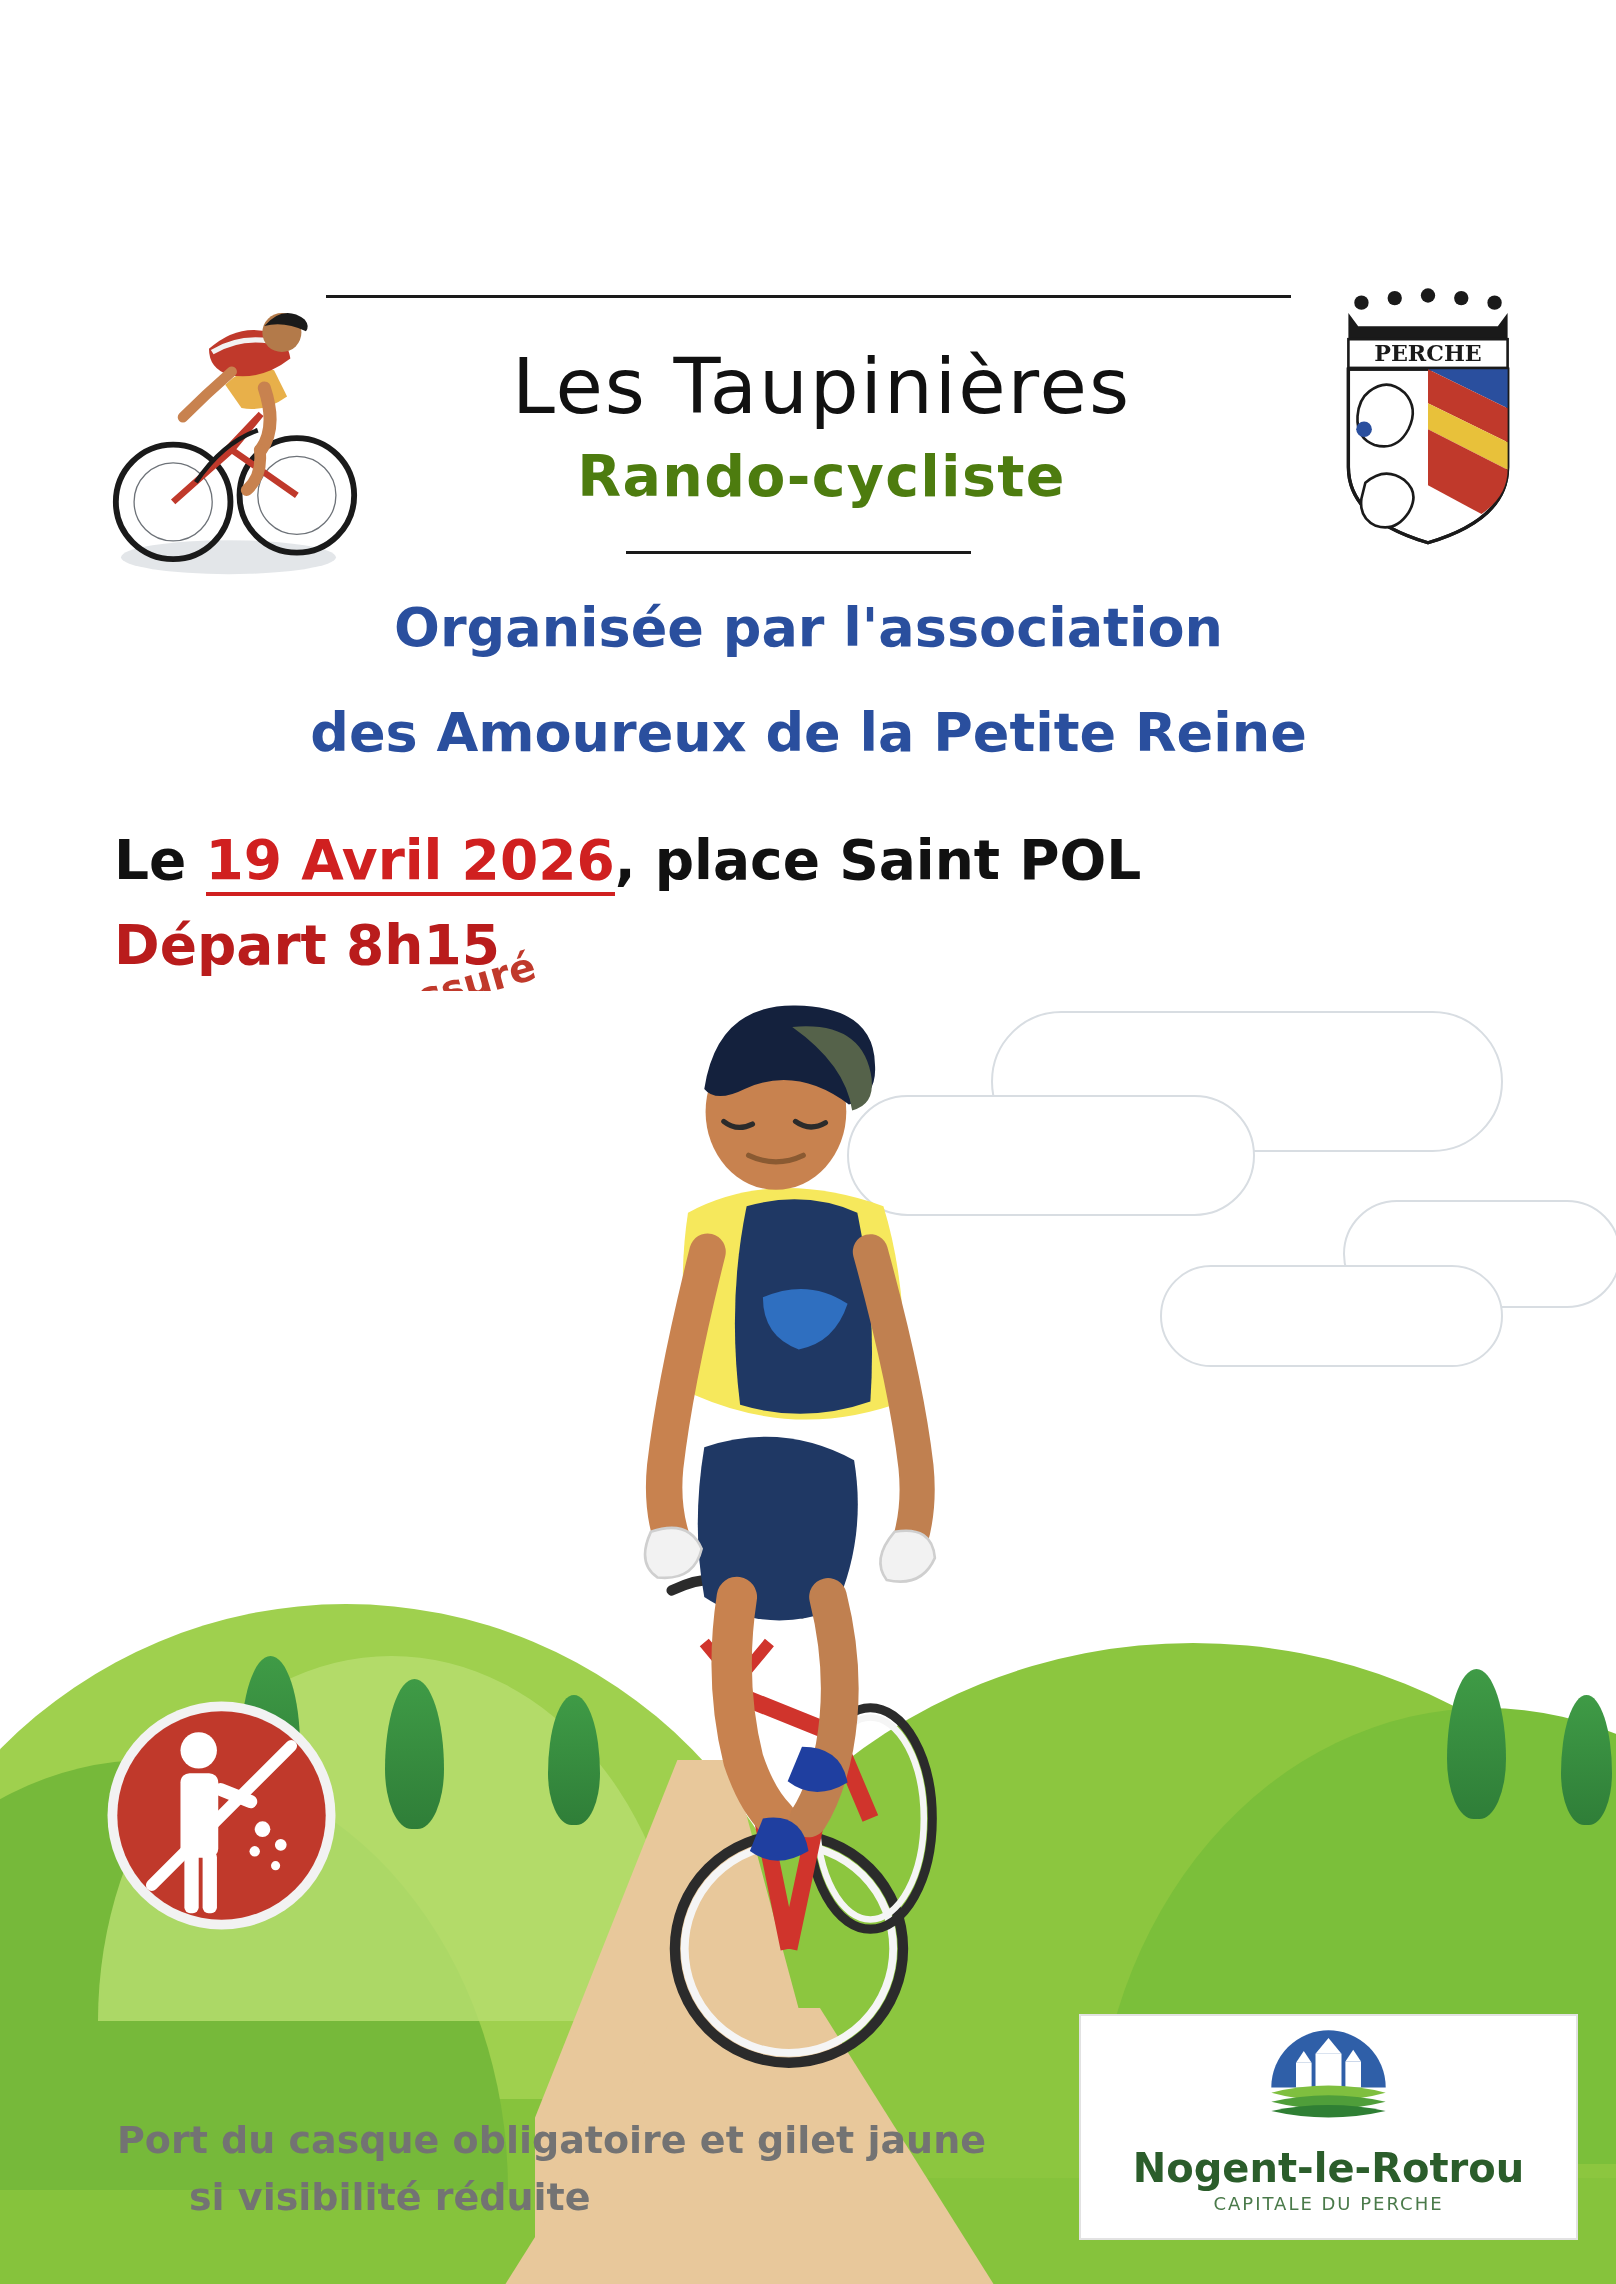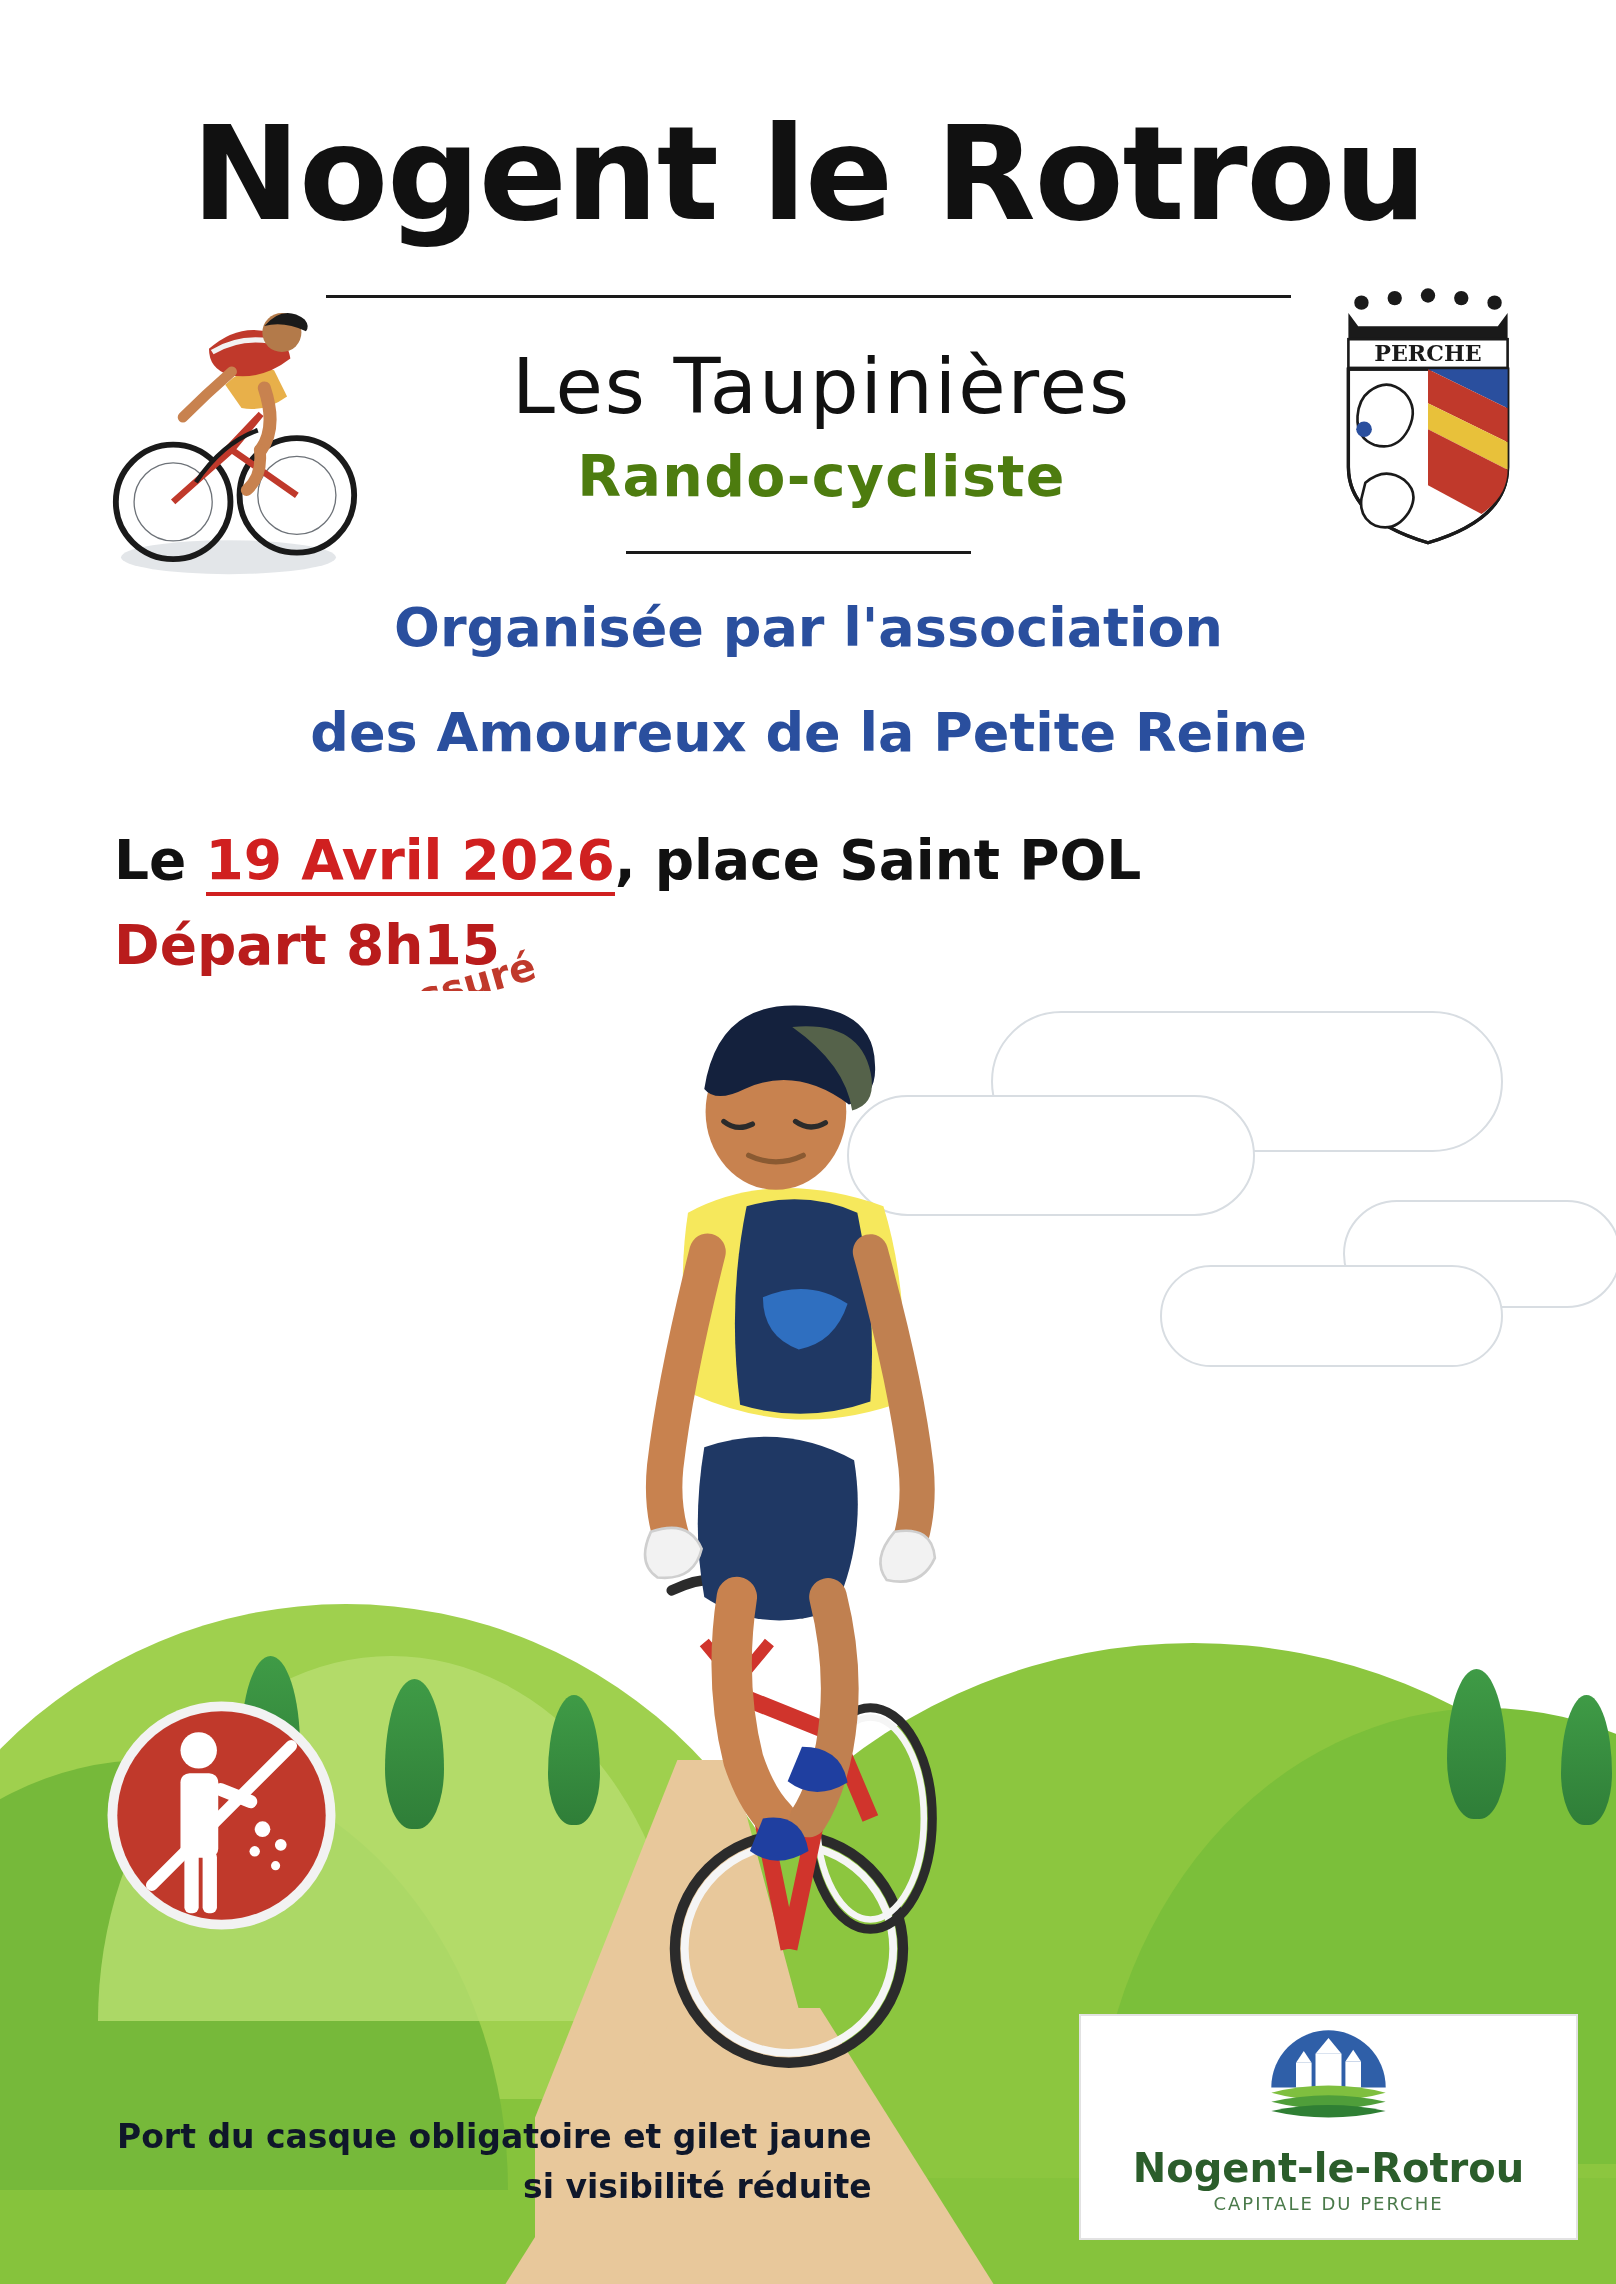--- a/index.html
+++ b/index.html
@@ -144,25 +144,24 @@
   .circuits .c-item { white-space: nowrap; }
   .c-i1 { padding-left: 13px; }
   .c-i2 { padding-left: 85px; }
   .c-i3 { padding-left: 55px; }
 
   
   .note {
     position: absolute;
     top: 2112px;
     left: 117px;
-    color: #0f172a;
-    font-size: 33px;
+    color: #737373;
+    font-size: 38px;
     font-weight: 600;
     line-height: 1.5;
-    text-align: right;
   }
   .note .l2 { padding-left: 72px; }
 
   
   .scene {
     position: absolute;
     left: 0;
     top: 991px;
     width: 1617px;
     height: 1293px;
@@ -274,21 +273,20 @@
     letter-spacing: 2px;
     color: #4a7a4a;
     white-space: nowrap;
   }
 </style>
 </head>
 <body>
 
 <div class="poster">
 
-  <div class="title-main">Nogent le Rotrou</div>
 
   <div class="rule rule-top"></div>
 
   <div class="title-sub1">Les Taupinières</div>
   <div class="title-sub2">Rando-cycliste</div>
 
   <div class="rule rule-mid"></div>
 
   <div class="org-line org1">Organisée par l'association</div>
   <div class="org-line org2">des Amoureux de la Petite Reine</div>

